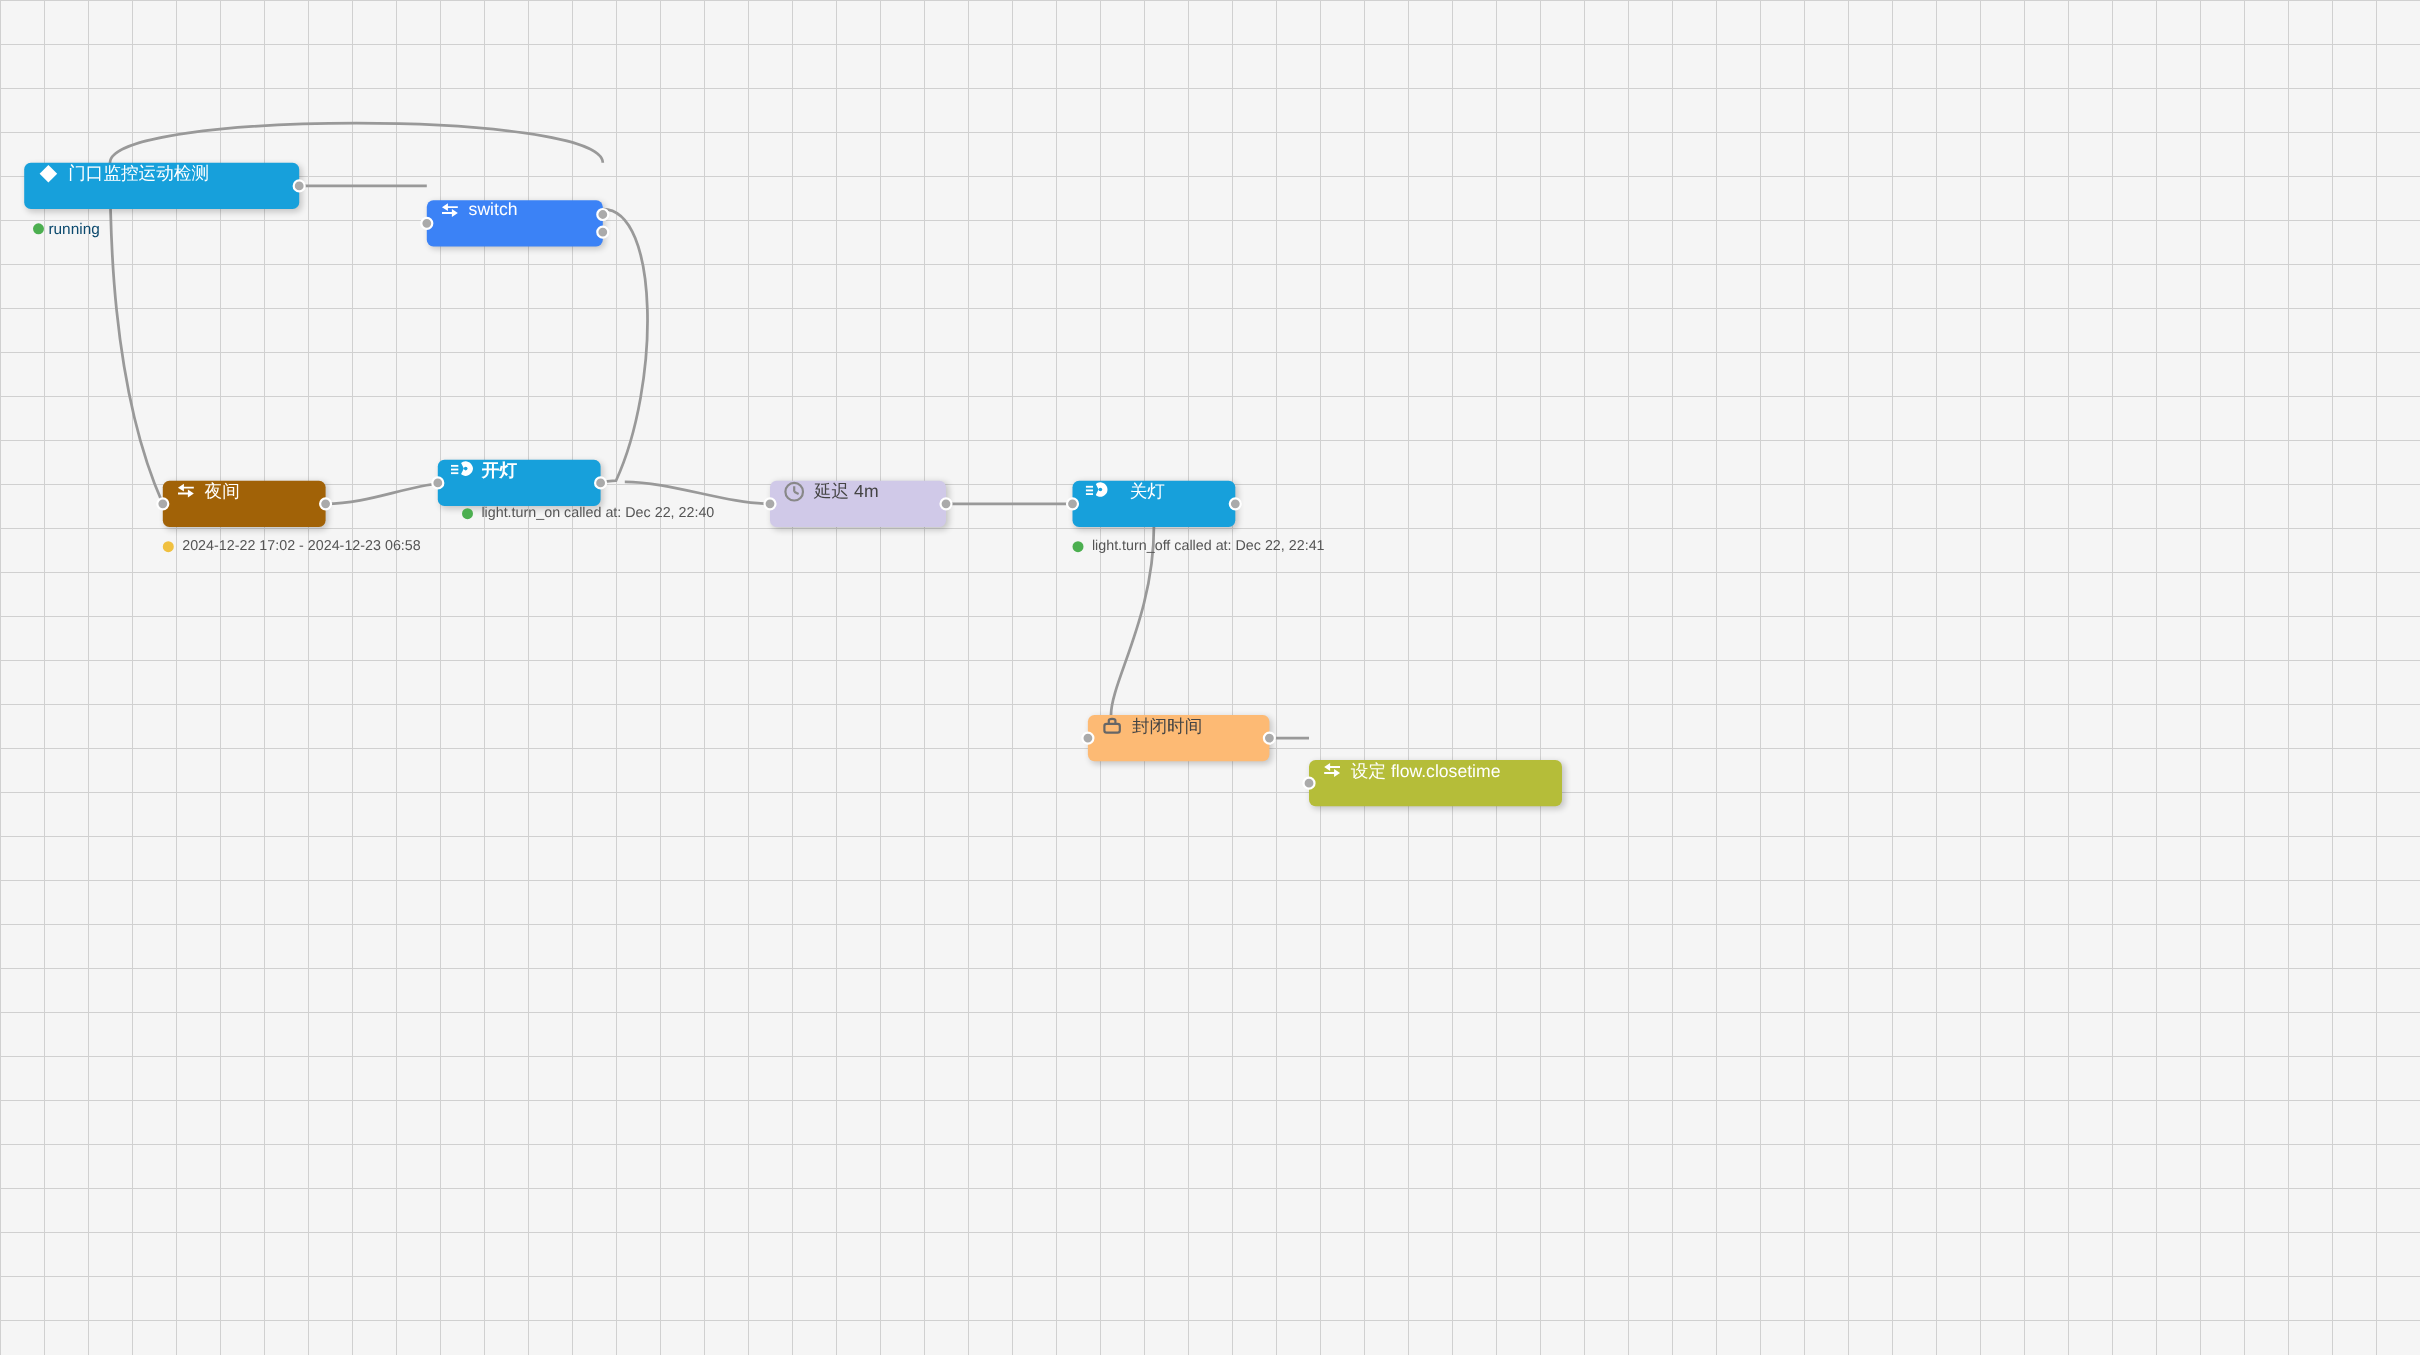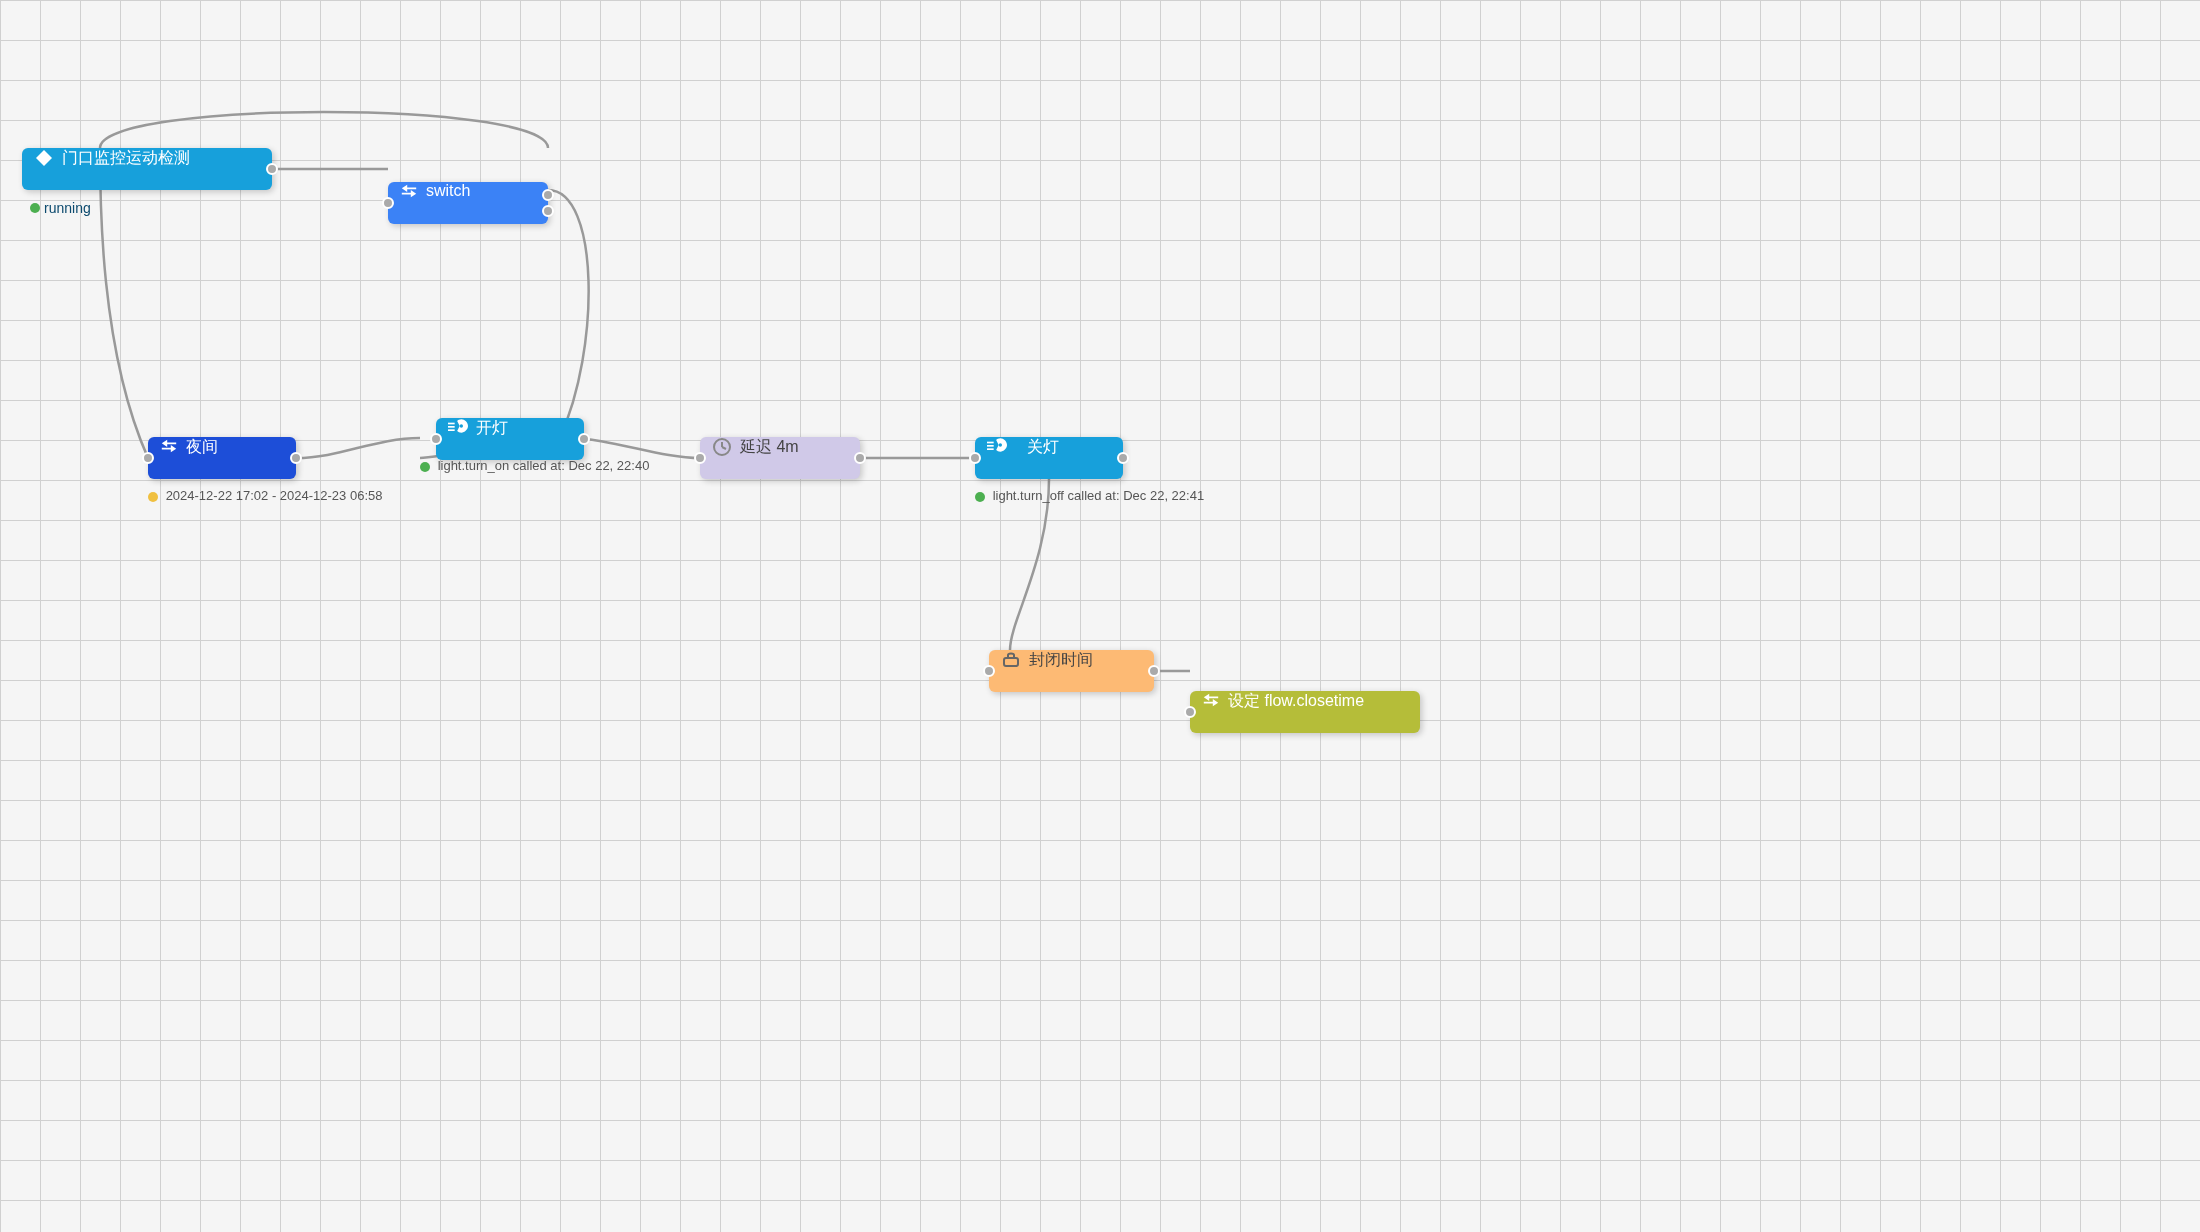--- a/index.html
+++ b/index.html
@@ -35,21 +35,21 @@
       height: 12px;
       background: #aaa;
       border-radius: 50%;
       position: absolute;
       border: 2px solid white;
     }
     .port-left { left: -6px; top: 50%; transform: translateY(-50%); }
     .port-right { right: -6px; top: 50%; transform: translateY(-50%); }
 
     .node-blue { background-color: #17a0db; }
-    .node-orange { background-color: #1d4ed8; }
+    .node-orange { background-color: #a16207; }
     .node-gray { background-color: #d0c9e8; color: #555; }
 
     .node-icon {
       margin-right: 8px;
       font-size: 18px;
     }
 
     .status-text {
       position: absolute;
       font-size: 13px;
@@ -151,21 +151,21 @@
   <span>夜间</span>
   <div class="node-port port-left"></div>
   <div class="node-port port-right"></div>
 </div>
 
 <div class="status-text" style="left:148px; top:488px;">
   <span class="status-dot dot-yellow"></span>
   <span>2024-12-22 17:02 - 2024-12-23 06:58</span>
 </div>
 
-<div class="node node-blue" style="left:436px; top:418px; width:148px;">
+<div class="node node-blue" style="left:398px; top:418px; width:148px;font-weight:bold;">
   <span class="node-icon">
     <svg width="20" height="16" viewBox="0 0 24 16" fill="white">
       <rect x="0" y="4" width="8" height="2"></rect>
       <rect x="0" y="8" width="8" height="2"></rect>
       <rect x="0" y="12" width="8" height="2"></rect>
       <path d="M16,0 C20,0 24,4 24,8 C24,12 20,16 16,16 C14,16 12,15 11,14 L14,8 L11,2 C12,1 14,0 16,0Z" fill="white"></path>
       <circle cx="16" cy="8" r="2" fill="#17a0db"></circle>
     </svg>
   </span>
   <span>开灯</span>

